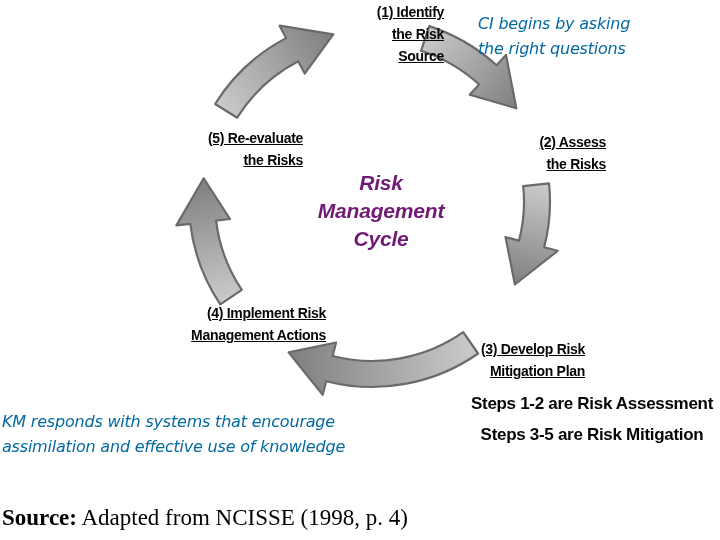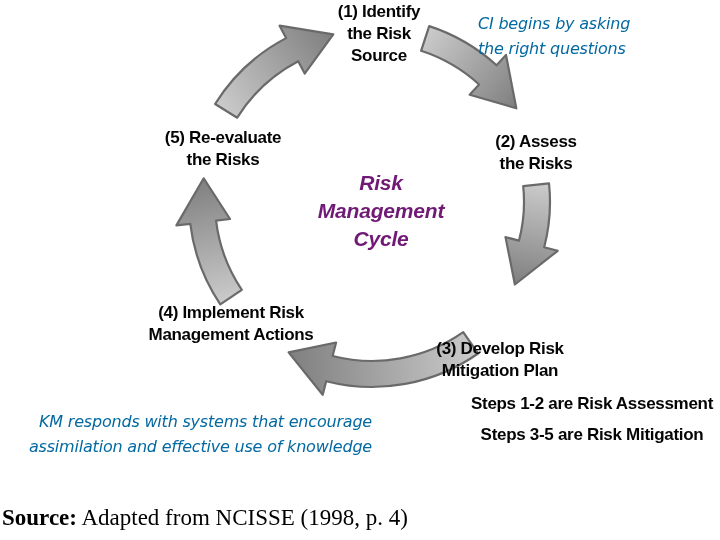--- a/index.html
+++ b/index.html
@@ -3,22 +3,22 @@
 <meta charset="utf-8">
 <style>
   html,body{margin:0;padding:0;background:#ffffff;}
   #slide{
     position:relative;width:720px;height:540px;background:#ffffff;overflow:hidden;
     font-family:"Liberation Sans",sans-serif;color:#000;
   }
   #arrow-layer{position:absolute;left:0;top:0;width:720px;height:540px;}
   .abs{position:absolute;}
   .step-label{
-    font-weight:bold;font-size:17px;line-height:22px;text-align:center;
-    letter-spacing:-0.3px;color:#050505;
+    font-weight:bold;font-size:14px;line-height:22px;text-align:right;
+    letter-spacing:-0.3px;color:#050505;text-decoration:underline;
   }
   .cycle-title{
     font-weight:bold;font-style:italic;font-size:21px;line-height:28px;
     text-align:center;letter-spacing:-0.2px;color:#701a75;
   }
   .hand-note{
     font-family:"DejaVu Sans",sans-serif;font-style:italic;font-size:16px;
     line-height:25px;color:#0369a1;letter-spacing:-0.2px;
   }
   .legend{
@@ -101,21 +101,21 @@
   <div class="abs step-label" style="left:136px;top:302px;width:190px;">
     <span class="line">(4) Implement Risk</span>
     <span class="line">Management Actions</span>
   </div>
 
   <div class="abs legend" style="left:452px;top:388px;width:280px;">
     <span class="line">Steps 1-2 are Risk Assessment</span>
     <span class="line">Steps 3-5 are Risk Mitigation</span>
   </div>
 
-  <div class="abs hand-note" style="left:2px;top:409px;width:370px;text-align:right;">
+  <div class="abs hand-note" style="left:2px;top:409px;width:370px;">
     <span class="line">KM responds with systems that encourage</span>
     <span class="line">assimilation and effective use of knowledge</span>
   </div>
 
   <div class="abs source-line" style="left:2px;top:504px;width:500px;">
     <span class="src-label">Source:</span><span> Adapted from NCISSE (1998, p. 4)</span>
   </div>
 
 </div>
 

